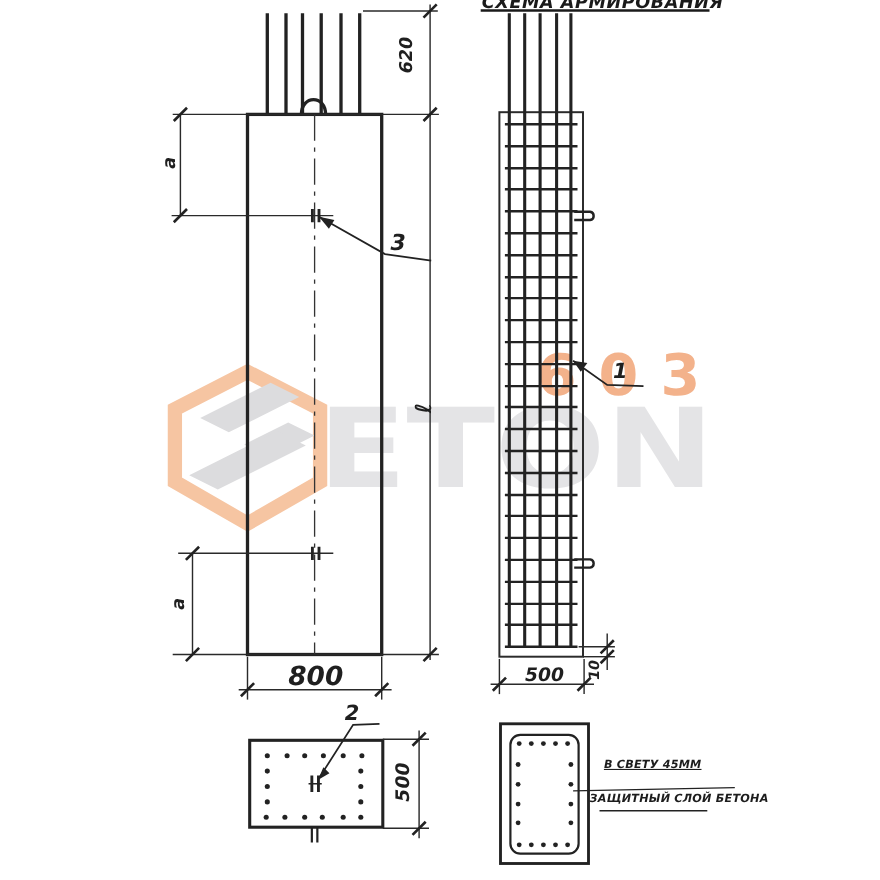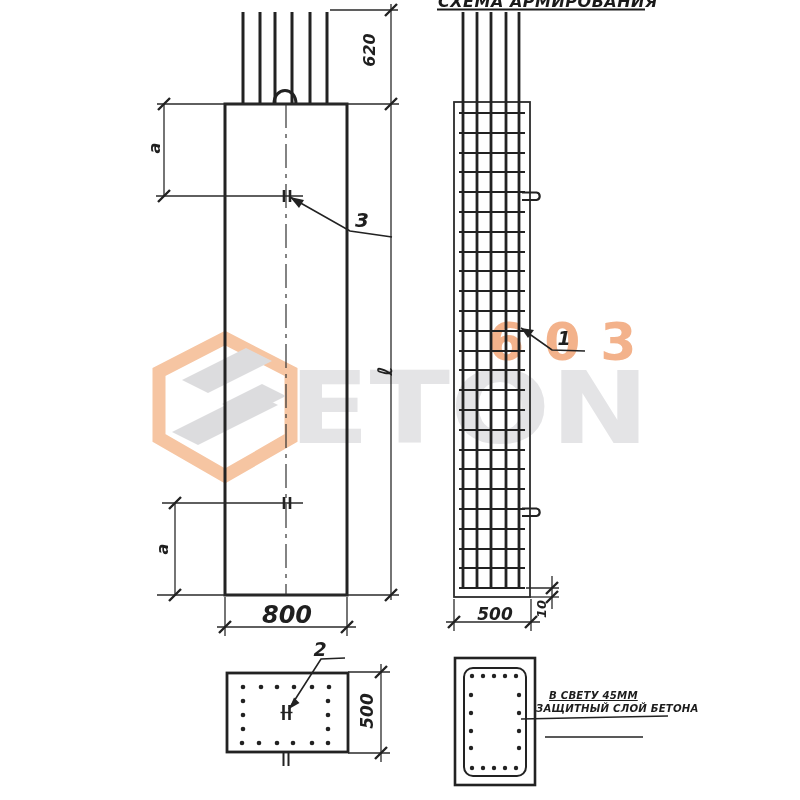--- a/index.html
+++ b/index.html
@@ -175,16 +175,16 @@
   <div class="lbl r90" style="left:162px;top:549px;font-size:16px;">a</div>
   <div class="lbl" style="left:287px;top:615px;font-size:24px;">800</div>
 
   <div class="lbl" style="left:564px;top:338px;font-size:19px;">1</div>
   <div class="lbl r90" style="left:541px;top:609px;font-size:13px;">10</div>
   <div class="lbl" style="left:495px;top:614px;font-size:17px;">500</div>
 
   <div class="lbl" style="left:320px;top:649px;font-size:19px;">2</div>
   <div class="lbl r90" style="left:367px;top:711px;font-size:17px;">500</div>
 
-  <div class="note" style="left:536px;top:703px;font-style:italic;">ЗАЩИТНЫЙ СЛОЙ БЕТОНА</div>
+  <div class="note" style="left:536px;top:721px;font-style:italic;">ЗАЩИТНЫЙ СЛОЙ БЕТОНА</div>
   <div class="note" style="left:549px;top:690px;text-decoration:underline;">В СВЕТУ 45ММ</div>
 
 </div>
 
 </body></html>

